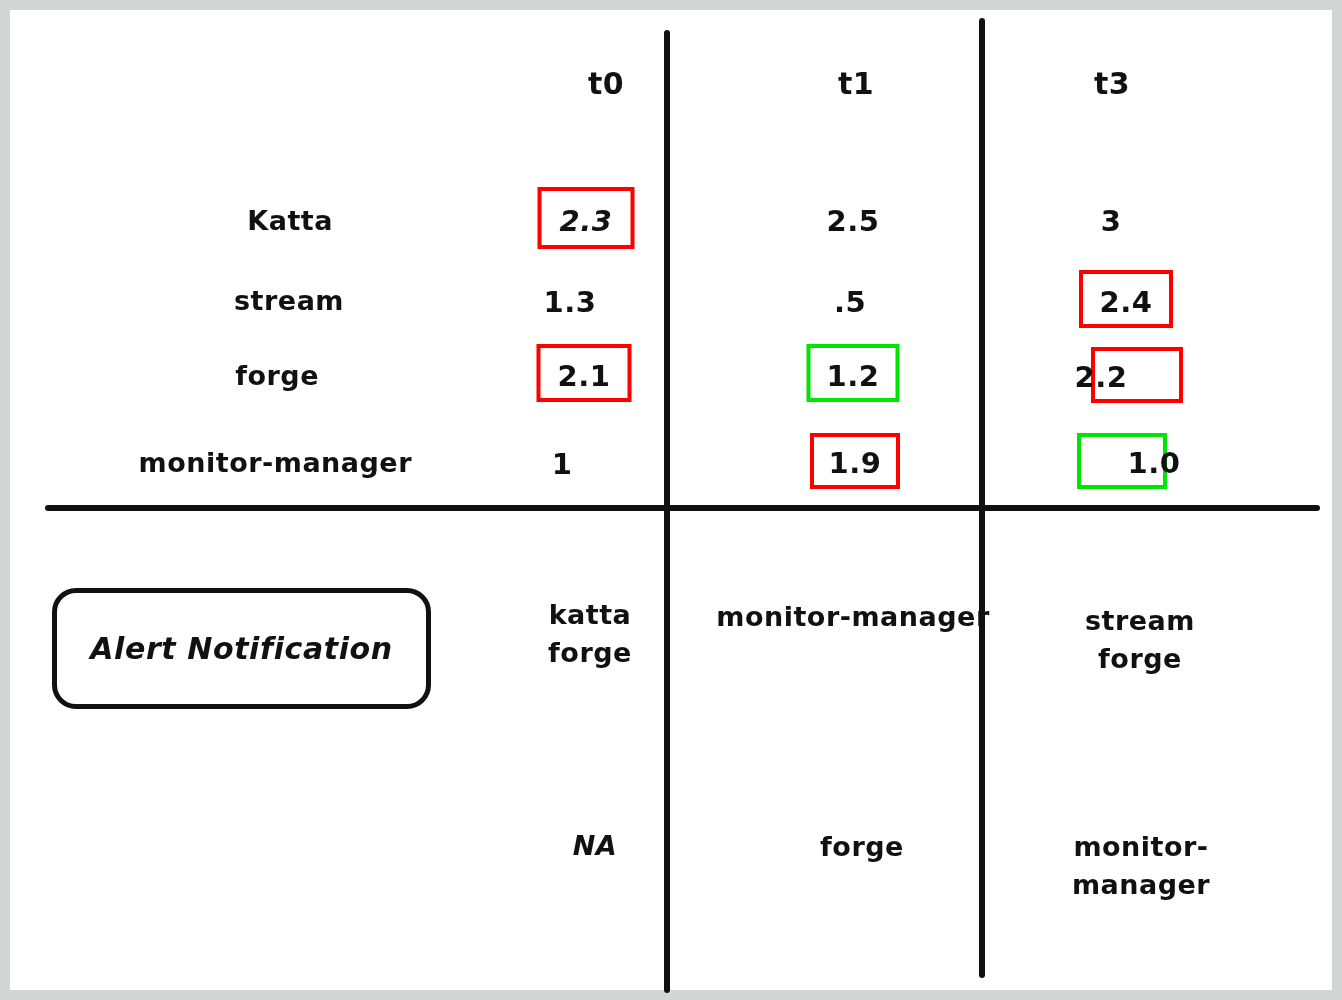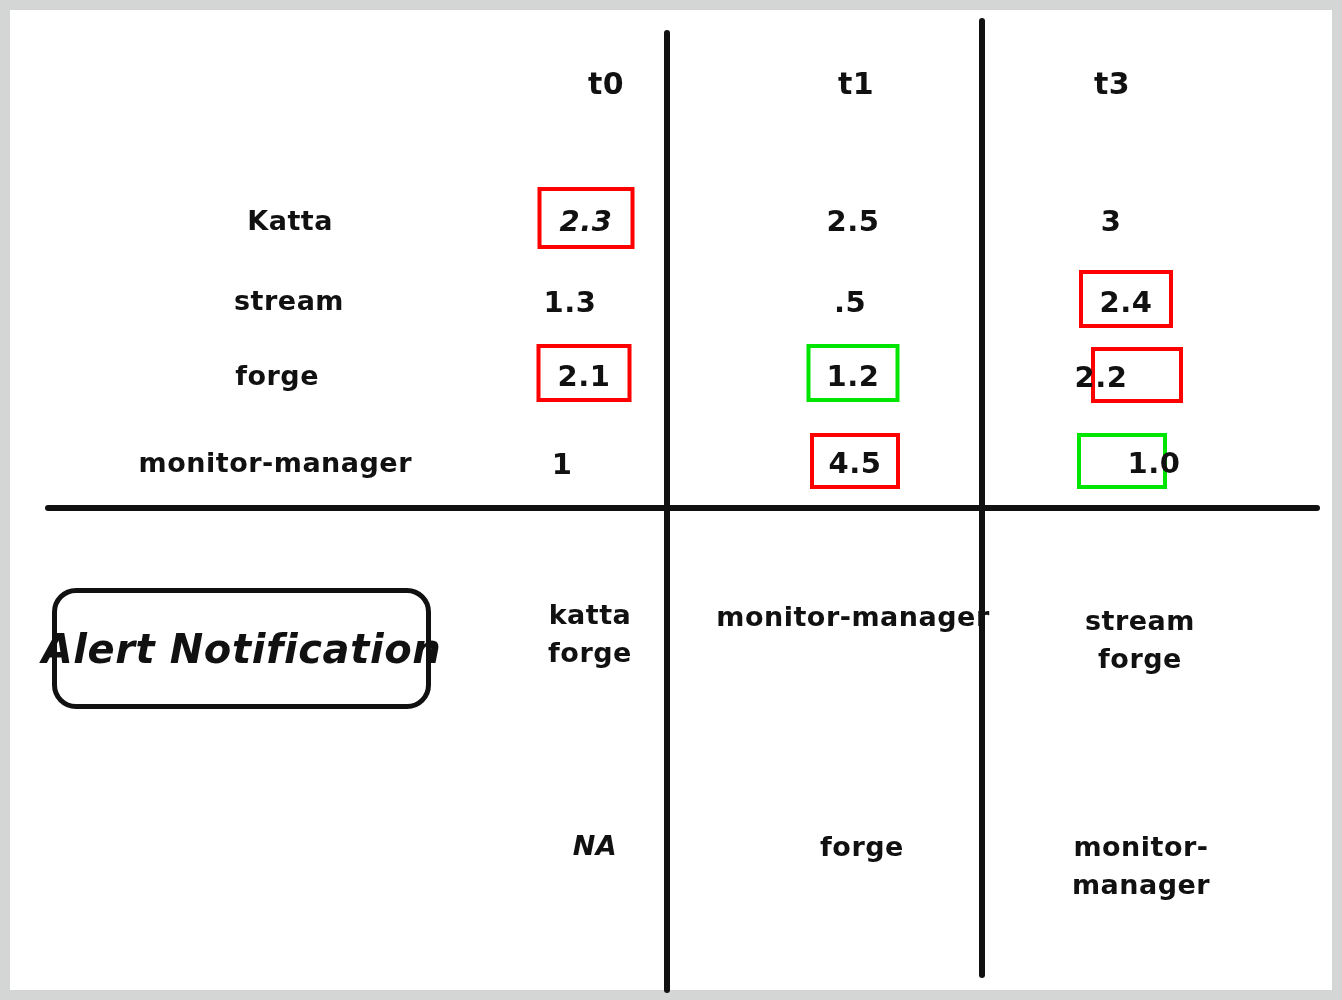--- a/index.html
+++ b/index.html
@@ -88,21 +88,21 @@
     border: 5px solid #111111;
     border-radius: 24px;
     background: #ffffff;
     display: flex;
     align-items: center;
     justify-content: center;
   }
   .round-box-label {
     font-family: "DejaVu Sans", sans-serif;
     font-style: italic;
-    font-size: 40px;
+    font-size: 30px;
     font-weight: 600;
     color: #111111;
     letter-spacing: 0.6px;
     white-space: nowrap;
   }
 </style>
 </head>
 <body>
 
 <div id="page">
@@ -133,21 +133,21 @@
     <div class="hl-box hl-red" style="left:574px; top:334px; width:95px; height:58px;"></div>
     <div class="hand cell-value" style="left:574px; top:349px;">2.1</div>
     <div class="hl-box hl-green" style="left:843px; top:334px; width:93px; height:58px;"></div>
     <div class="hand cell-value" style="left:843px; top:349px;">1.2</div>
     <div class="hl-box hl-red" style="left:1127px; top:337px; width:92px; height:56px;"></div>
     <div class="hand cell-value" style="left:1091px; top:350px;">2.2</div>
 
     <div class="hand row-label" style="left:402px; top:437px;">monitor-manager</div>
     <div class="hand cell-value" style="left:552px; top:437px;">1</div>
     <div class="hl-box hl-red" style="left:845px; top:423px; width:90px; height:56px;"></div>
-    <div class="hand cell-value" style="left:845px; top:436px;">4.5</div>
+    <div class="hand cell-value" style="left:845px; top:436px;">1.9</div>
     <div class="hl-box hl-green" style="left:1112px; top:423px; width:90px; height:56px;"></div>
     <div class="hand cell-value" style="left:1112px; top:436px;margin-left:32px;">1.0</div>
 
     <div class="round-box" style="left:42px; top:578px; width:379px; height:121px;">
       <span class="round-box-label">Alert Notification</span>
     </div>
     <div class="hand cell-multiline" style="left:580px; top:586px;">katta
 forge</div>
     <div class="hand cell-multiline" style="left:843px; top:588px;">monitor-manager</div>
     <div class="hand cell-multiline" style="left:1130px; top:592px;">stream

